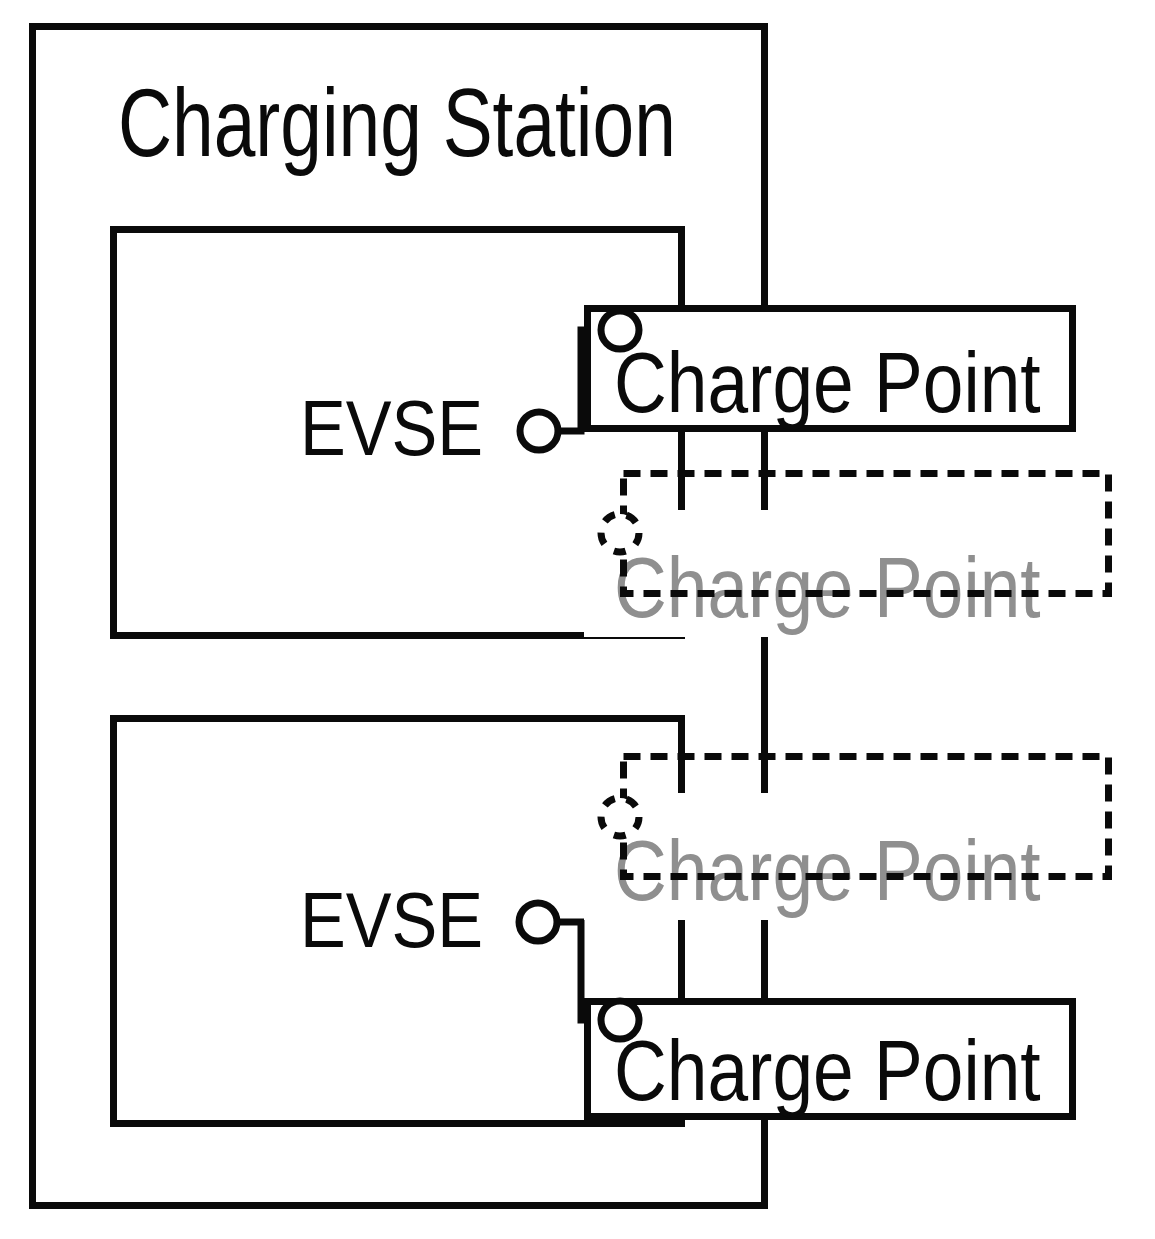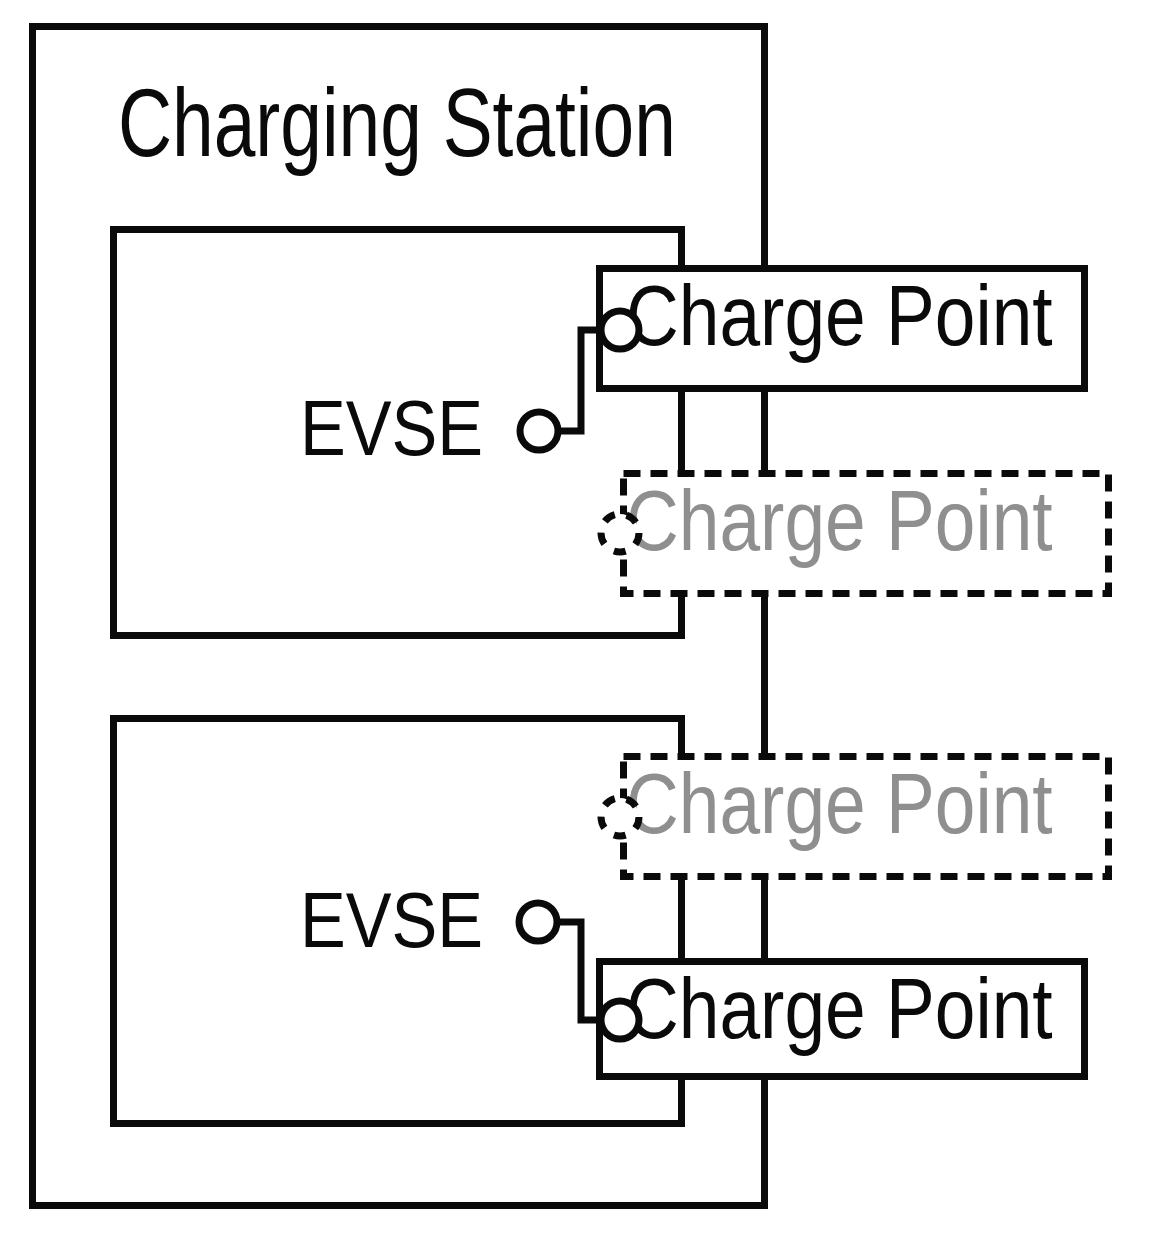--- a/index.html
+++ b/index.html
@@ -29,22 +29,22 @@
   }
   .evse-label-1{top:389px;}
   .evse-label-2{top:881px;}
   .wires{position:absolute;left:0;top:0;z-index:2;pointer-events:none;}
   .overlay{position:absolute;left:0;top:0;z-index:4;pointer-events:none;}
   .wire{fill:none;stroke:var(--line-color);stroke-width:7;}
   .node{fill:var(--bg);stroke:var(--line-color);stroke-width:7;}
   .node.dashed{stroke-dasharray:12 11.88;}
   .dashed-rect{fill:none;stroke:var(--line-color);stroke-width:7;stroke-dasharray:17 10;}
   .cp{
-    position:absolute;left:596px;width:492px;z-index:3;
-    display:flex;align-items:flex-start;background:var(--bg);box-sizing:border-box;
+    position:absolute;left:584px;width:492px;z-index:3;
+    display:flex;align-items:flex-end;background:var(--bg);box-sizing:border-box;margin-top:40px;
   }
   .cp.solid{border:7px solid var(--line-color);padding-left:23px;}
   .cp.dashed{padding:7px 7px 7px 30px;}
   .cp-1{top:265px;height:127px;}
   .cp-2{top:470px;height:127px;}
   .cp-3{top:753px;height:127px;}
   .cp-4{top:958px;height:122px;}
   .cp-label{
     font-size:86px;line-height:1;white-space:nowrap;display:inline-block;
     transform:scaleX(0.85);transform-origin:left center;

